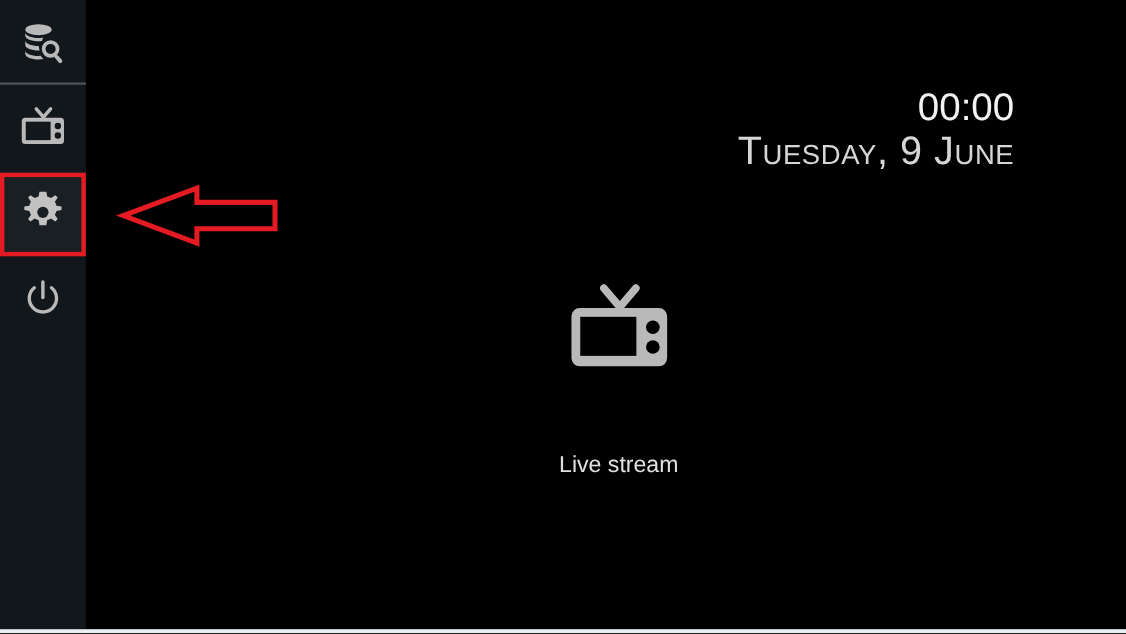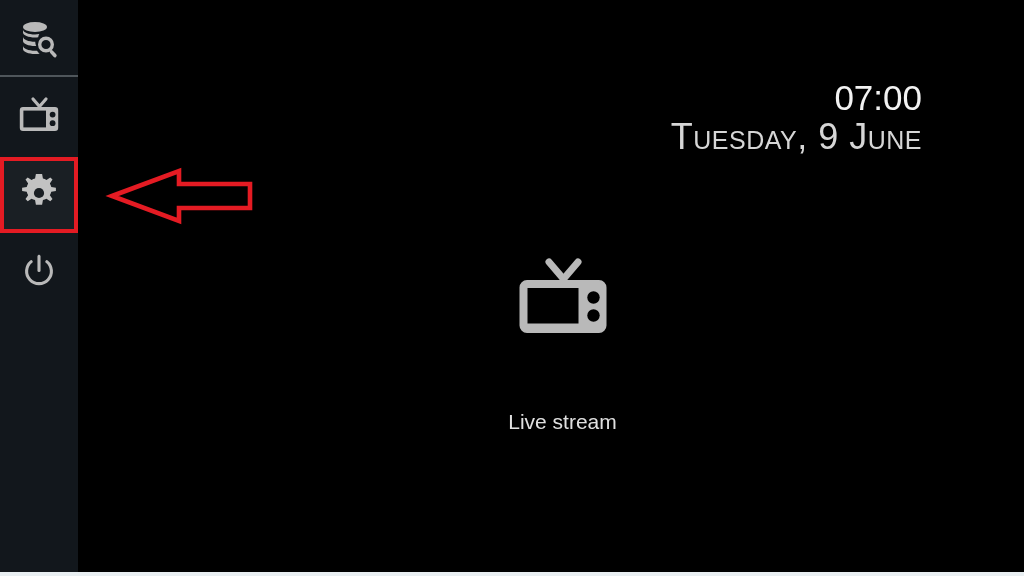--- a/index.html
+++ b/index.html
@@ -208,21 +208,21 @@
 
   </div>
 
   <div id="callout-arrow">
     <svg width="152" height="60" viewBox="0 0 152 60" aria-hidden="true">
       <path d="M8 30 L75 5 L75 18 L146 18 L146 42 L75 42 L75 55 Z" fill="none" stroke="#e41b23" stroke-width="4.6" stroke-linejoin="miter" stroke-linecap="square"></path>
     </svg>
   </div>
 
   <div id="clock-block">
-    <div id="clock-time">07:00</div>
+    <div id="clock-time">00:00</div>
     <div id="clock-date">Tuesday, 9 June</div>
   </div>
 
   <div id="live-widget">
     <span id="live-widget-icon">
       <svg width="90" height="82" viewBox="0 0 90 82" aria-hidden="true">
         <g stroke="#b9b9b9" stroke-width="7" stroke-linecap="round" fill="none">
           <line x1="31" y1="6" x2="45.5" y2="23"></line>
           <line x1="60" y1="6" x2="45.5" y2="23"></line>
         </g>

